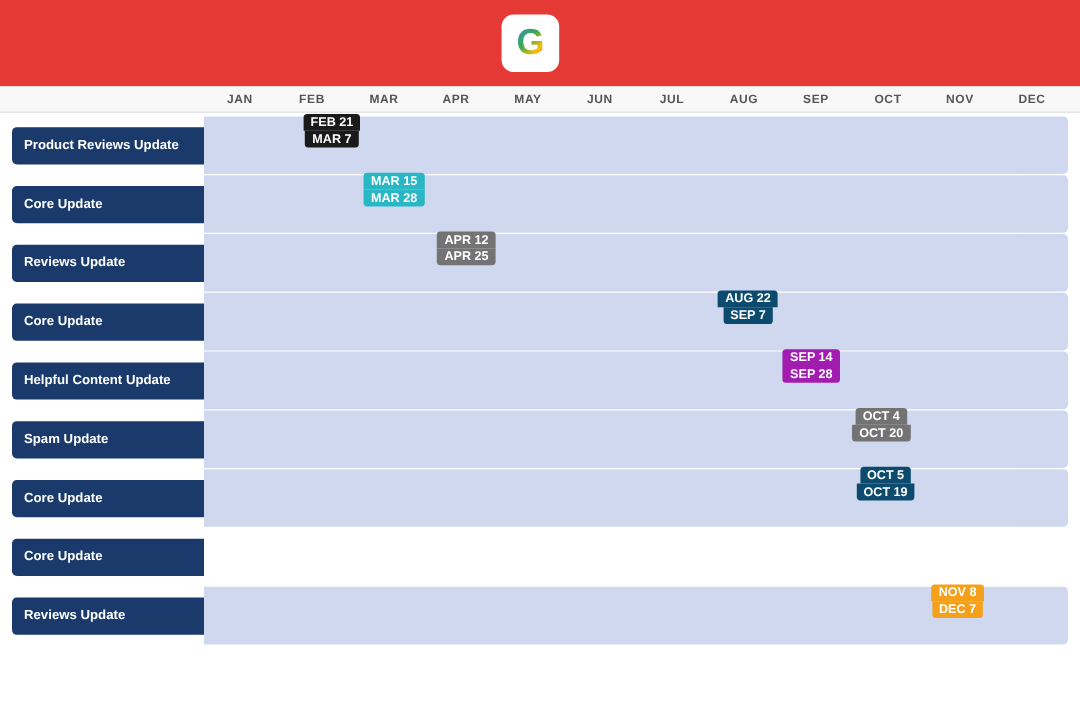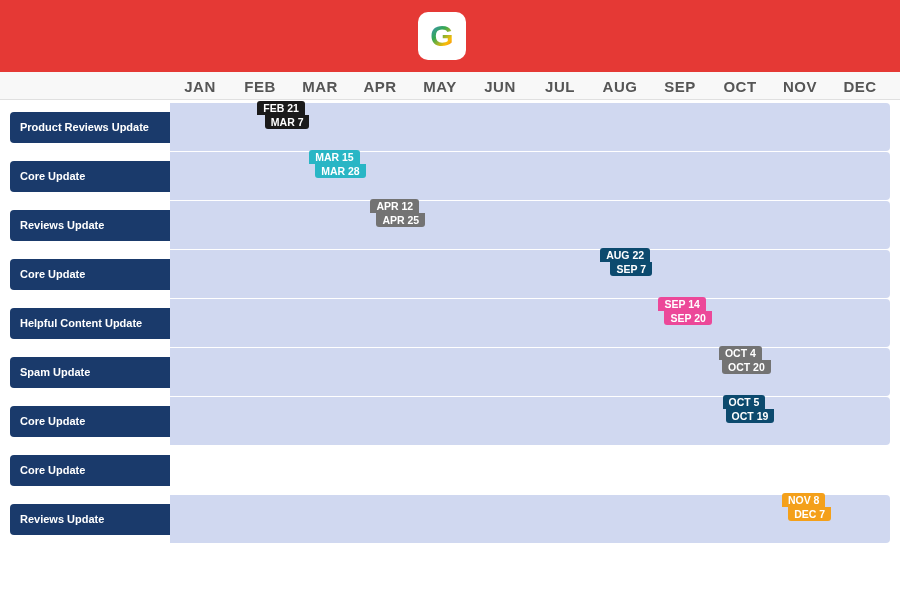--- a/index.html
+++ b/index.html
@@ -62,21 +62,21 @@
       width: 160px;
       flex-shrink: 0;
     }
     .months-row {
       flex: 1;
       display: flex;
     }
     .month-col {
       flex: 1;
       text-align: center;
-      font-size: 15px;
+      font-size: 10px;
       font-weight: bold;
       color: #555;
       letter-spacing: 0.5px;
     }
     
     .timeline-area {
       flex: 1;
       padding: 4px 10px 6px 10px;
       display: flex;
       flex-direction: column;
@@ -122,28 +122,28 @@
     .date-line1, .date-line2 {
       display: block;
       font-size: 10.5px;
       font-weight: bold;
       color: white;
       padding: 1px 6px;
       text-align: center;
       white-space: nowrap;
     }
     .date-line1 { border-radius: 3px 3px 0 0; }
-    .date-line2 { border-radius: 0 0 3px 3px; margin-left: 12px; }
+    .date-line2 { border-radius: 0 0 3px 3px; }
 
     
     .badge-dark  { background: #1a1a1a; }
     .badge-teal  { background: #29b6c5; }
     .badge-red   { background: #737373; }
     .badge-blue  { background: #0c4a6e; }
-    .badge-orange { background: #ec4899; }
+    .badge-orange { background: #a21caf; }
     .badge-green  { background: #2e7d32; }
     .badge-gold   { background: #f4a01a; text-align: center; }
   </style>
 </head>
 <body>
 
 <div class="container">
 
   <div class="header">
     <div class="google-logo">
@@ -205,21 +205,21 @@
             <span class="date-line1 badge-blue">AUG 22</span>
             <span class="date-line2 badge-blue">SEP 7</span>
           </div>
         </div>
       </div>
       <div class="timeline-row">
         <div class="row-label">Helpful Content Update</div>
         <div class="row-bar-area">
           <div class="date-badge" style="left: 67%;">
             <span class="date-line1 badge-orange">SEP 14</span>
-            <span class="date-line2 badge-orange">SEP 20</span>
+            <span class="date-line2 badge-orange">SEP 28</span>
           </div>
         </div>
       </div>
       <div class="timeline-row">
         <div class="row-label">Spam Update</div>
         <div class="row-bar-area">
           <div class="date-badge" style="left: 75%;">
             <span class="date-line1 badge-red">OCT 4</span>
             <span class="date-line2 badge-red">OCT 20</span>
           </div>

